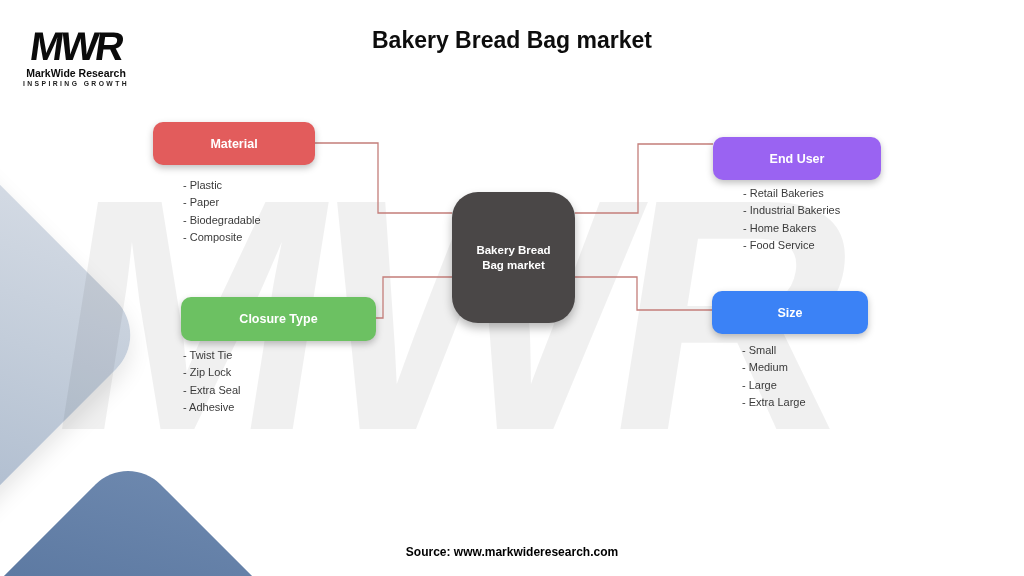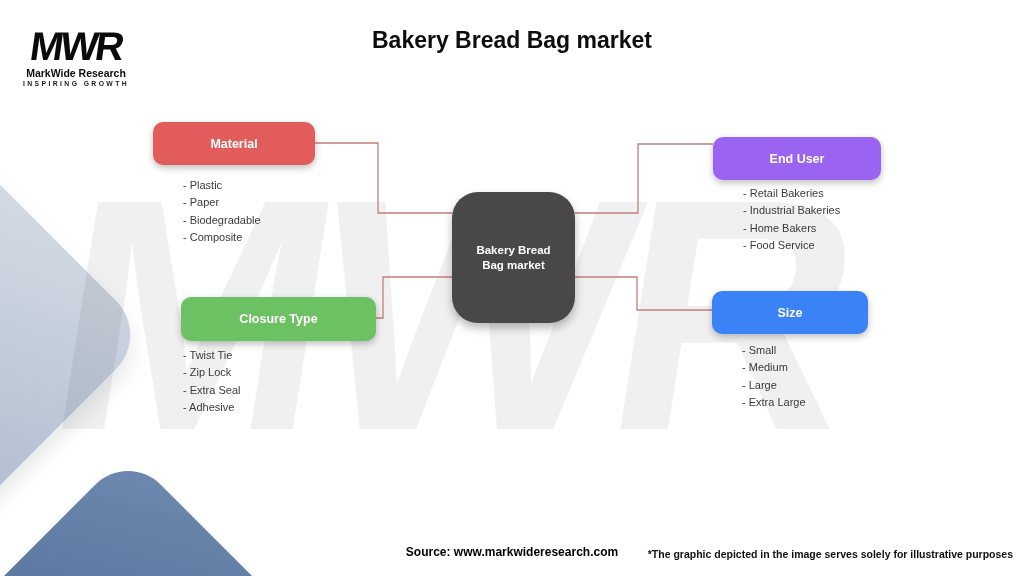--- a/index.html
+++ b/index.html
@@ -143,15 +143,14 @@
     </div>
     <ul class="cat-list">
         <li>- Small</li>
         <li>- Medium</li>
         <li>- Large</li>
         <li>- Extra Large</li>
       </ul>
   </div>
 
   <div class="source">Source: www.markwideresearch.com</div>
-  <div class="disclaimer">*The graphic depicted in the image serves solely for illustrative purposes</div>
 
 </div>
 
 </body></html>

